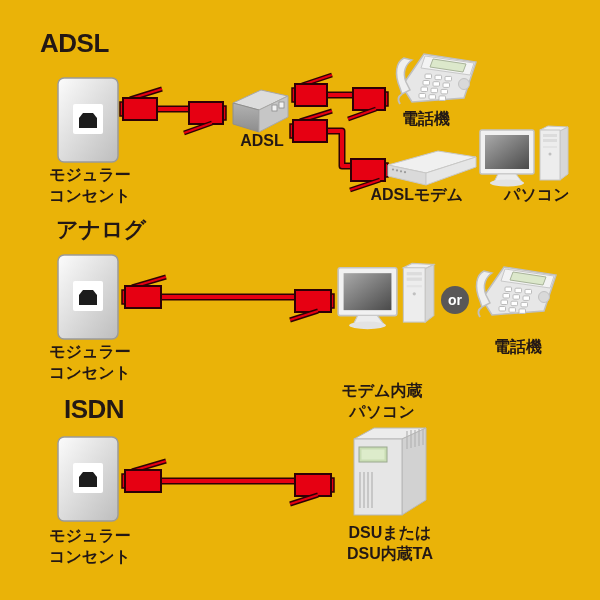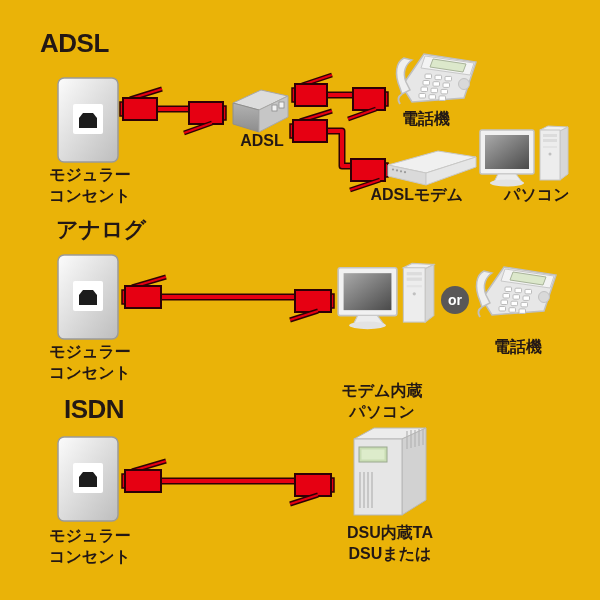--- a/index.html
+++ b/index.html
@@ -257,17 +257,17 @@
     <line x1="79" y1="7" x2="79" y2="23" stroke="#b4b4b4" stroke-width="1.2"></line>
     <rect x="10" y="17" width="48" height="76" fill="#e6e6e6" stroke="#b8b8b8"></rect>
     <rect x="15" y="25" width="28" height="15" fill="#c9ddb4" stroke="#9aa88e"></rect>
     <rect x="17.5" y="27.5" width="23" height="10" fill="#ddeccb"></rect>
     <line x1="16" y1="50" x2="16" y2="86" stroke="#bdbdbd" stroke-width="1.5"></line>
     <line x1="20" y1="50" x2="20" y2="86" stroke="#bdbdbd" stroke-width="1.5"></line>
     <line x1="24" y1="50" x2="24" y2="86" stroke="#bdbdbd" stroke-width="1.5"></line>
     <line x1="28" y1="50" x2="28" y2="86" stroke="#bdbdbd" stroke-width="1.5"></line>
   </svg>
   <div class="abs lbl" style="left:328px;top:522px;width:124px;">
+    <div>DSUまたは</div>
     <div>DSU内蔵TA</div>
-    <div>DSUまたは</div>
   </div>
 
 </div>
 
 </body></html>

